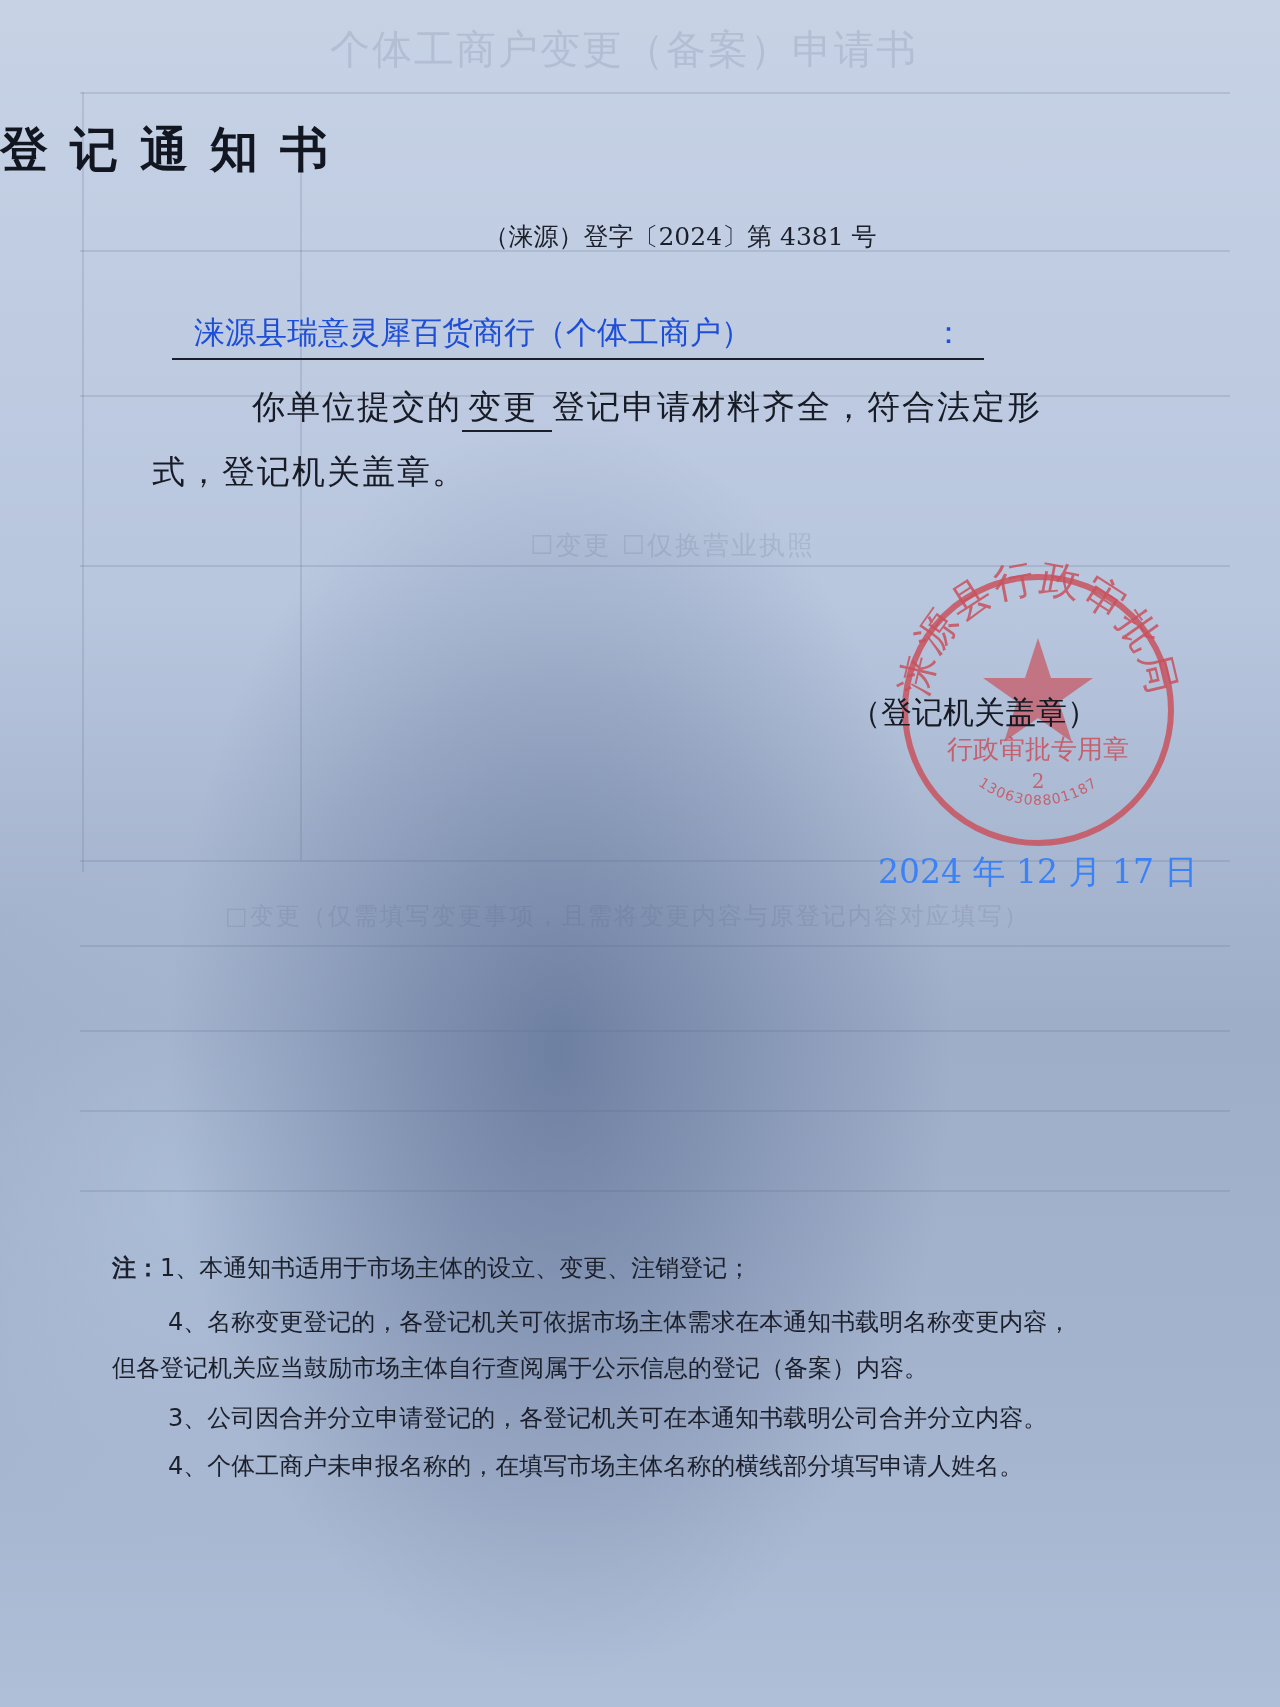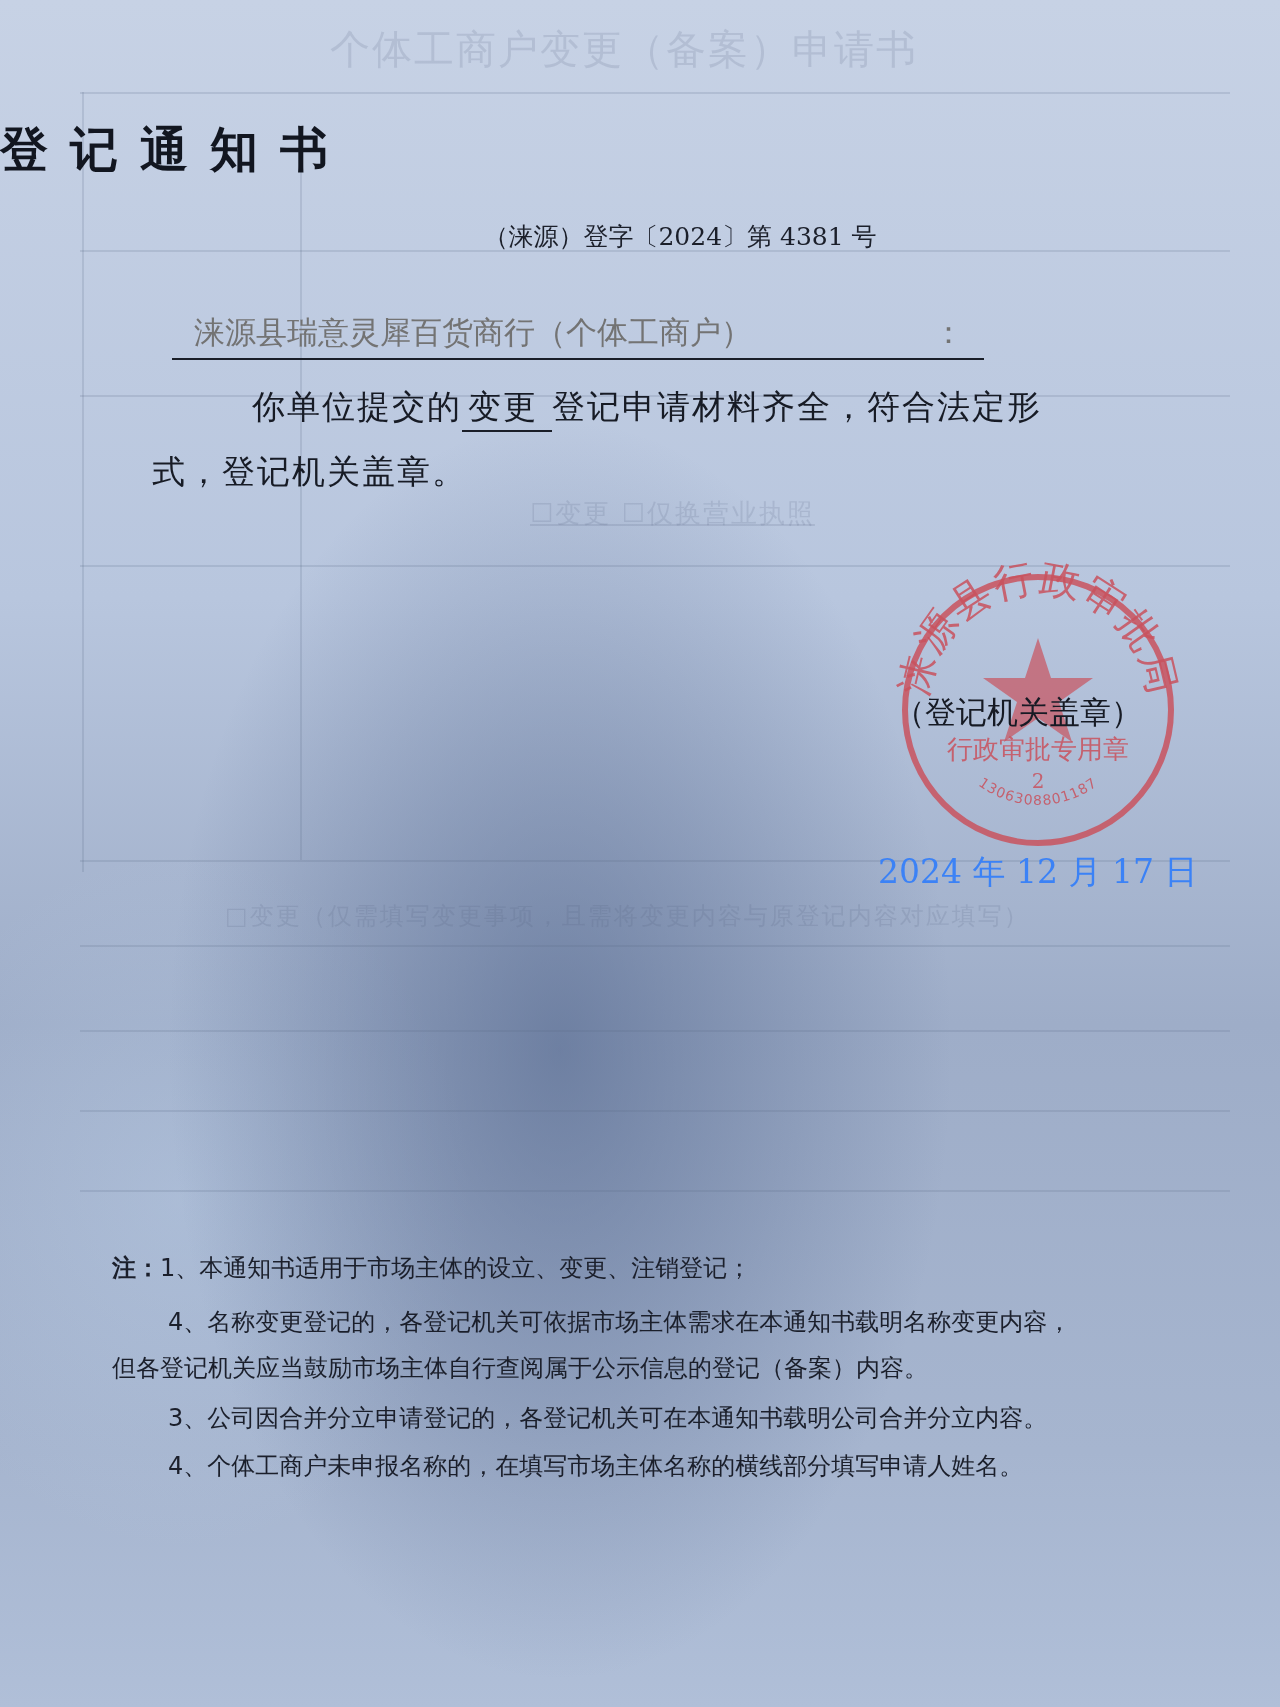--- a/index.html
+++ b/index.html
@@ -24,45 +24,45 @@
     font-family: "DejaVu Sans", sans-serif; font-size: 48px; font-weight: bold; letter-spacing: 22px;
     color: #121620;
   }
   .docno {
     position: absolute; left: 0; width: 1280px; top: 220px; text-align: center; padding-left: 40px;
     font-size: 25px; color: #1b1f2a;
   }
   .recipient {
     position: absolute; left: 172px; top: 312px; width: 790px;
     border-bottom: 2px solid #1a1e28; font-size: 31px; padding-left: 22px; height: 46px;
-    font-family: "DejaVu Sans", sans-serif; color: #737373;
+    font-family: "DejaVu Sans", sans-serif; color: #1d4ed8;
   }
   .recipient .colon { position: absolute; right: 20px; top: 0; }
   .body-line {
     position: absolute; font-size: 33px; font-family: Liberation Serif, serif; color: #171b25; letter-spacing: 2px;
     white-space: nowrap;
   }
   .fill { display: inline-block; border-bottom: 2px solid #1a1e28; padding: 0 14px 0 6px; }
-  .seal-label { position: absolute; left: 850px; top: 692px; font-size: 31px; font-family: "DejaVu Sans", sans-serif; color: #161a24; margin-left: 44px; }
+  .seal-label { position: absolute; left: 850px; top: 692px; font-size: 31px; font-family: "DejaVu Sans", sans-serif; color: #161a24; }
   .date { position: absolute; left: 878px; top: 850px; font-size: 33px; color: #3b82f6; }
   .stamp { position: absolute; left: 888px; top: 560px; width: 300px; height: 290px; }
   .notes { position: absolute; left: 112px; top: 1252px; width: 1160px; font-family: "DejaVu Sans", sans-serif; font-size: 24px; color: #1b1f2b; }
   .note { position: absolute; white-space: nowrap; }
   .note-label { font-weight: bold; }
 </style>
 </head>
 <body>
 
 <div class="ghost-text" style="left:330px; top:22px; font-size:40px;">个体工商户变更（备案）申请书</div>
 <div class="ghost ghost-h" style="left:80px; top:92px; width:1150px;"></div>
 <div class="ghost ghost-v" style="left:82px; top:92px; height:780px;"></div>
 <div class="ghost ghost-v" style="left:300px; top:140px; height:720px;"></div>
 <div class="ghost ghost-h" style="left:80px; top:250px; width:1150px;"></div>
 <div class="ghost ghost-h" style="left:80px; top:395px; width:1150px;"></div>
-<div class="ghost-text" style="left:530px; top:496px;text-decoration:underline;">☐变更 ☐仅换营业执照</div>
+<div class="ghost-text" style="left:530px; top:528px;">☐变更 ☐仅换营业执照</div>
 <div class="ghost ghost-h" style="left:80px; top:565px; width:1150px;"></div>
 <div class="ghost ghost-h" style="left:80px; top:860px; width:1150px;"></div>
 <div class="ghost-text" style="left:225px; top:900px; font-size:24px;">□变更（仅需填写变更事项，且需将变更内容与原登记内容对应填写）</div>
 <div class="ghost ghost-h" style="left:80px; top:945px; width:1150px;"></div>
 <div class="ghost ghost-h" style="left:80px; top:1030px; width:1150px;"></div>
 <div class="ghost ghost-h" style="left:80px; top:1110px; width:1150px;"></div>
 <div class="ghost ghost-h" style="left:80px; top:1190px; width:1150px;"></div>
 
 <div class="title">登记通知书</div>
 <div class="docno">（涞源）登字〔2024〕第 4381 号</div>

